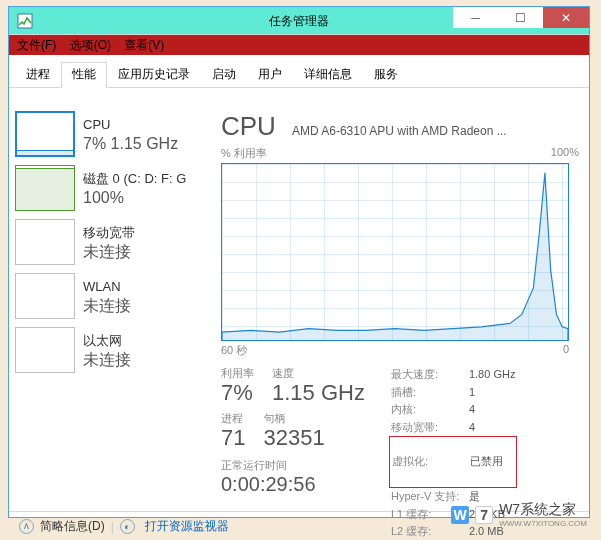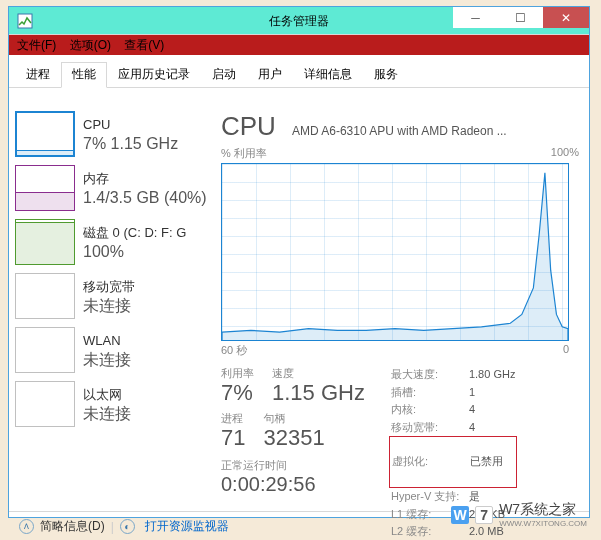--- a/index.html
+++ b/index.html
@@ -93,27 +93,20 @@
   <div class="body">
     <div class="sidebar">
       <div class="side-item">
         <div class="thumb thumb-cpu sel"></div>
         <div class="side-text">
           <div class="side-title">CPU</div>
           <div class="side-sub">7% 1.15 GHz</div>
         </div>
       </div>
       <div class="side-item">
-        <div class="thumb thumb-mem"></div>
-        <div class="side-text">
-          <div class="side-title">内存</div>
-          <div class="side-sub">1.4/3.5 GB (40%)</div>
-        </div>
-      </div>
-      <div class="side-item">
         <div class="thumb thumb-disk"></div>
         <div class="side-text">
           <div class="side-title">磁盘 0 (C: D: F: G</div>
           <div class="side-sub">100%</div>
         </div>
       </div>
       <div class="side-item">
         <div class="thumb thumb-net"></div>
         <div class="side-text">
           <div class="side-title">移动宽带</div>

